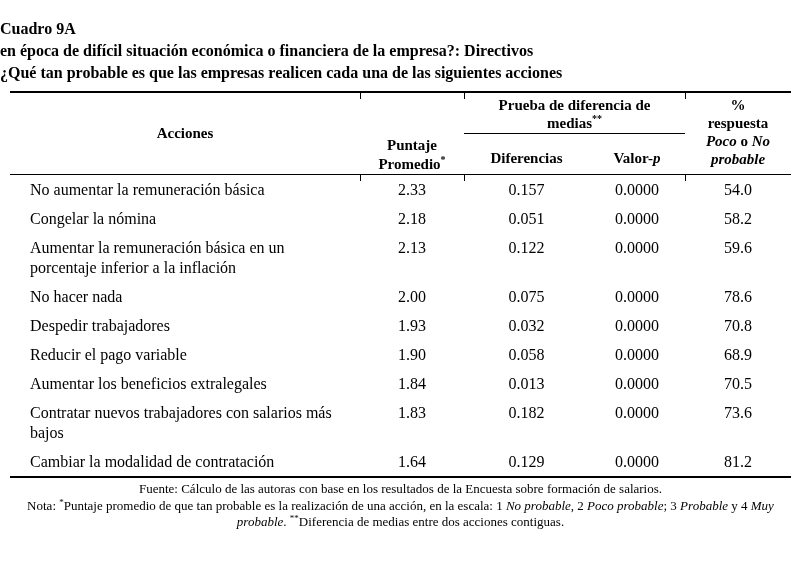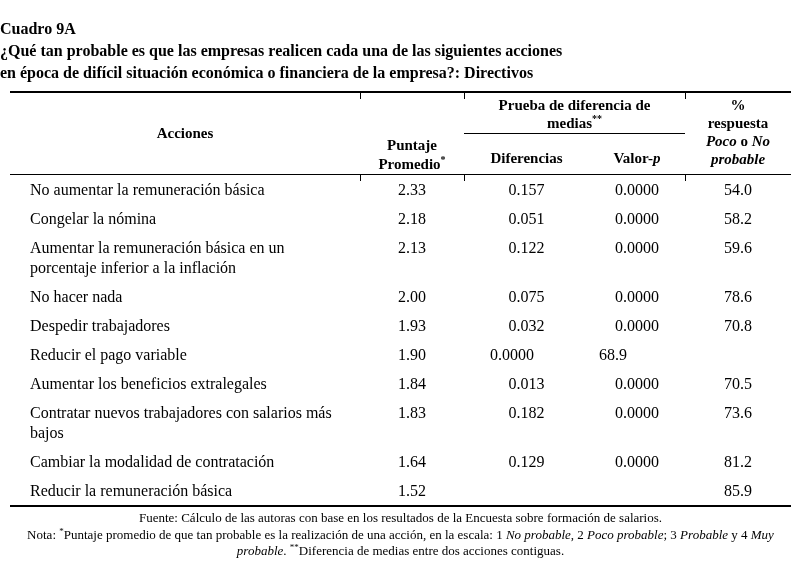--- a/index.html
+++ b/index.html
@@ -52,22 +52,22 @@
   .footnotes { margin: 3px 10px 0 10px; font-size: 13px; line-height: 16.5px; text-align: center; }
   .footnotes sup.star { font-size: 9px; }
 </style>
 </head>
 <body>
 
 <div class="page">
 
   <div class="title-block">
     <div class="title-line">Cuadro 9A</div>
+    <div class="title-line">en época de difícil situación económica o financiera de la empresa?: Directivos</div>
     <div class="title-line">¿Qué tan probable es que las empresas realicen cada una de las siguientes acciones</div>
-    <div class="title-line">en época de difícil situación económica o financiera de la empresa?: Directivos</div>
   </div>
 
   <div class="table-wrap">
 
     <div class="thead">
       <span class="tick tick-top t1"></span>
       <span class="tick tick-top t2"></span>
       <span class="tick tick-top t3"></span>
       <span class="tick tick-bot t1"></span>
       <span class="tick tick-bot t2"></span>
@@ -141,20 +141,21 @@
         <div class="c-accion">Despedir trabajadores</div>
         <div class="c-puntaje">1.93</div>
         <div class="c-dif">0.032</div>
         <div class="c-valp">0.0000</div>
         <div class="c-pct">70.8</div>
       </div>
 
       <div class="row">
         <div class="c-accion">Reducir el pago variable</div>
         <div class="c-puntaje">1.90</div>
+        <div class="c-dif">0.058</div>
         <div class="c-valp">0.0000</div>
         <div class="c-pct">68.9</div>
       </div>
 
       <div class="row">
         <div class="c-accion">Aumentar los beneficios extralegales</div>
         <div class="c-puntaje">1.84</div>
         <div class="c-dif">0.013</div>
         <div class="c-valp">0.0000</div>
         <div class="c-pct">70.5</div>
@@ -169,27 +170,20 @@
       </div>
 
       <div class="row">
         <div class="c-accion">Cambiar la modalidad de contratación</div>
         <div class="c-puntaje">1.64</div>
         <div class="c-dif">0.129</div>
         <div class="c-valp">0.0000</div>
         <div class="c-pct">81.2</div>
       </div>
 
-      <div class="row">
-        <div class="c-accion">Reducir la remuneración básica</div>
-        <div class="c-puntaje">1.52</div>
-        <div class="c-dif"></div>
-        <div class="c-valp"></div>
-        <div class="c-pct">85.9</div>
-      </div>
 
     </div>
   </div>
 
   <div class="footnotes">
     <div>Fuente: Cálculo de las autoras con base en los resultados de la Encuesta sobre formación de salarios.</div>
     <div>
       <span>Nota: </span><sup class="star">*</sup><span>Puntaje promedio de que tan probable es la realización de una acción, en la escala: 1 </span><span class="it">No probable</span><span>, 2 </span><span class="it">Poco probable</span><span>; 3 </span><span class="it">Probable</span><span> y 4 </span><span class="it">Muy probable</span><span>. </span><sup class="star">**</sup><span>Diferencia de medias entre dos acciones contiguas.</span>
     </div>
   </div>

